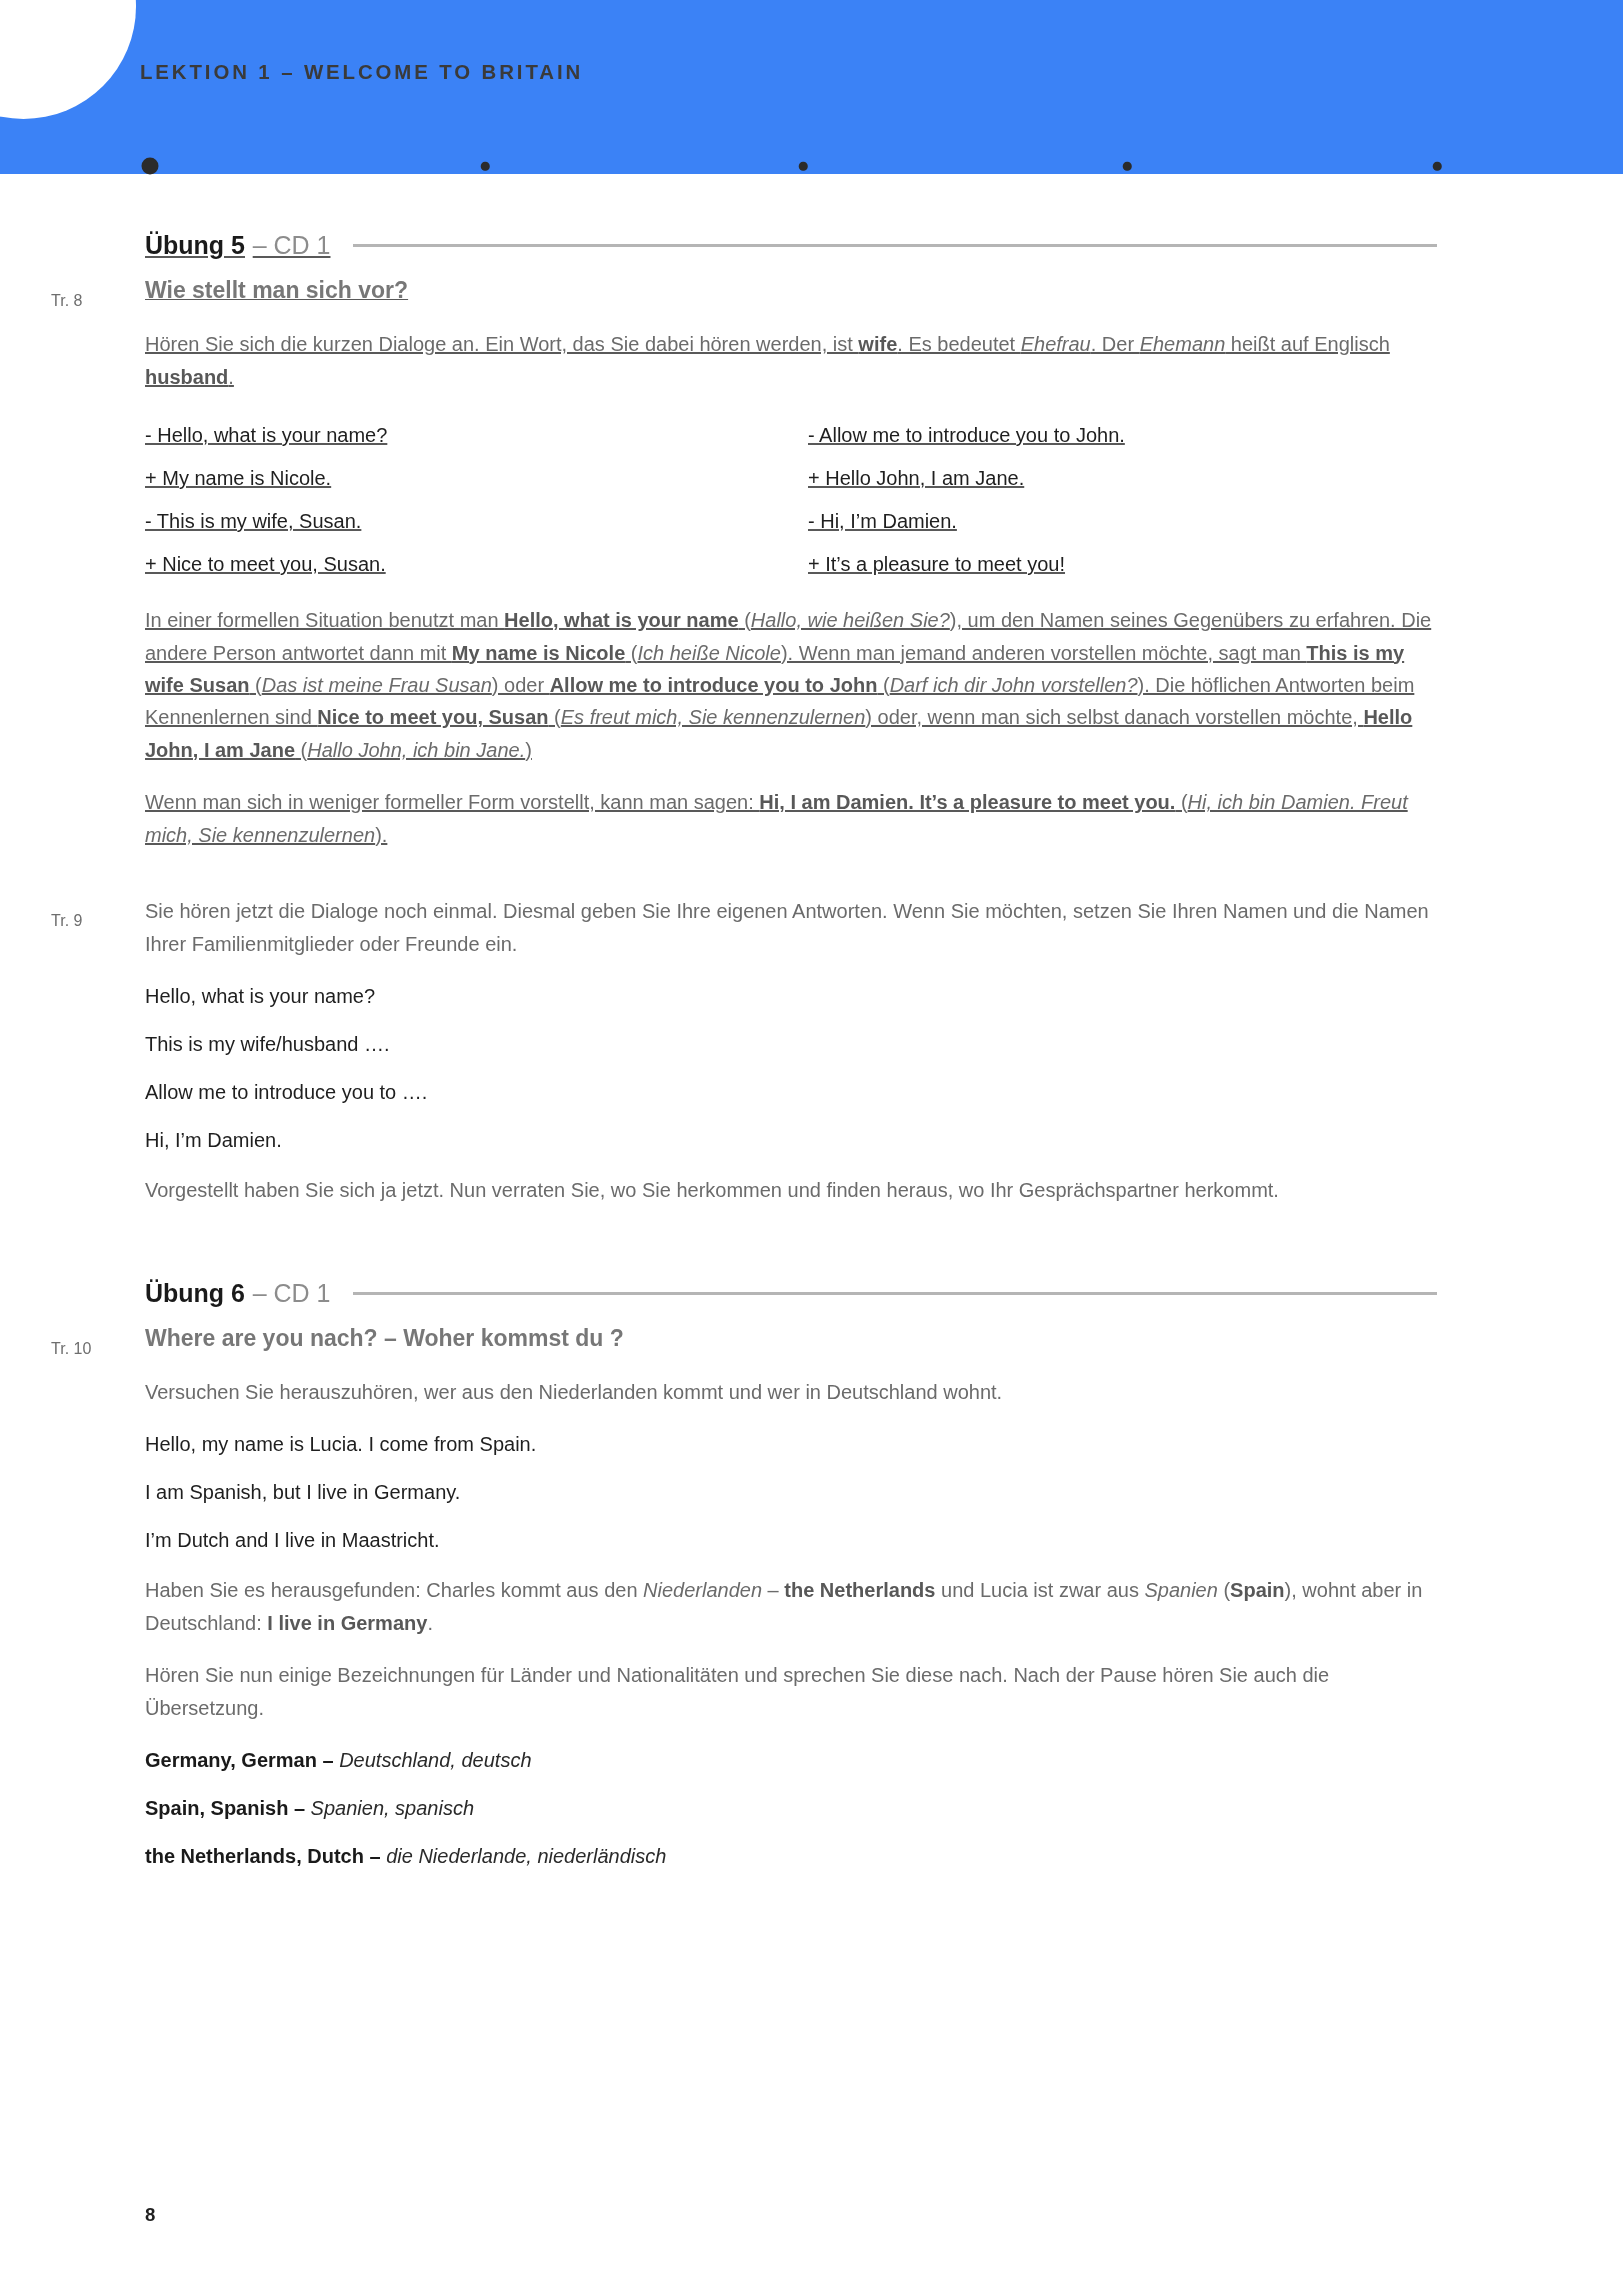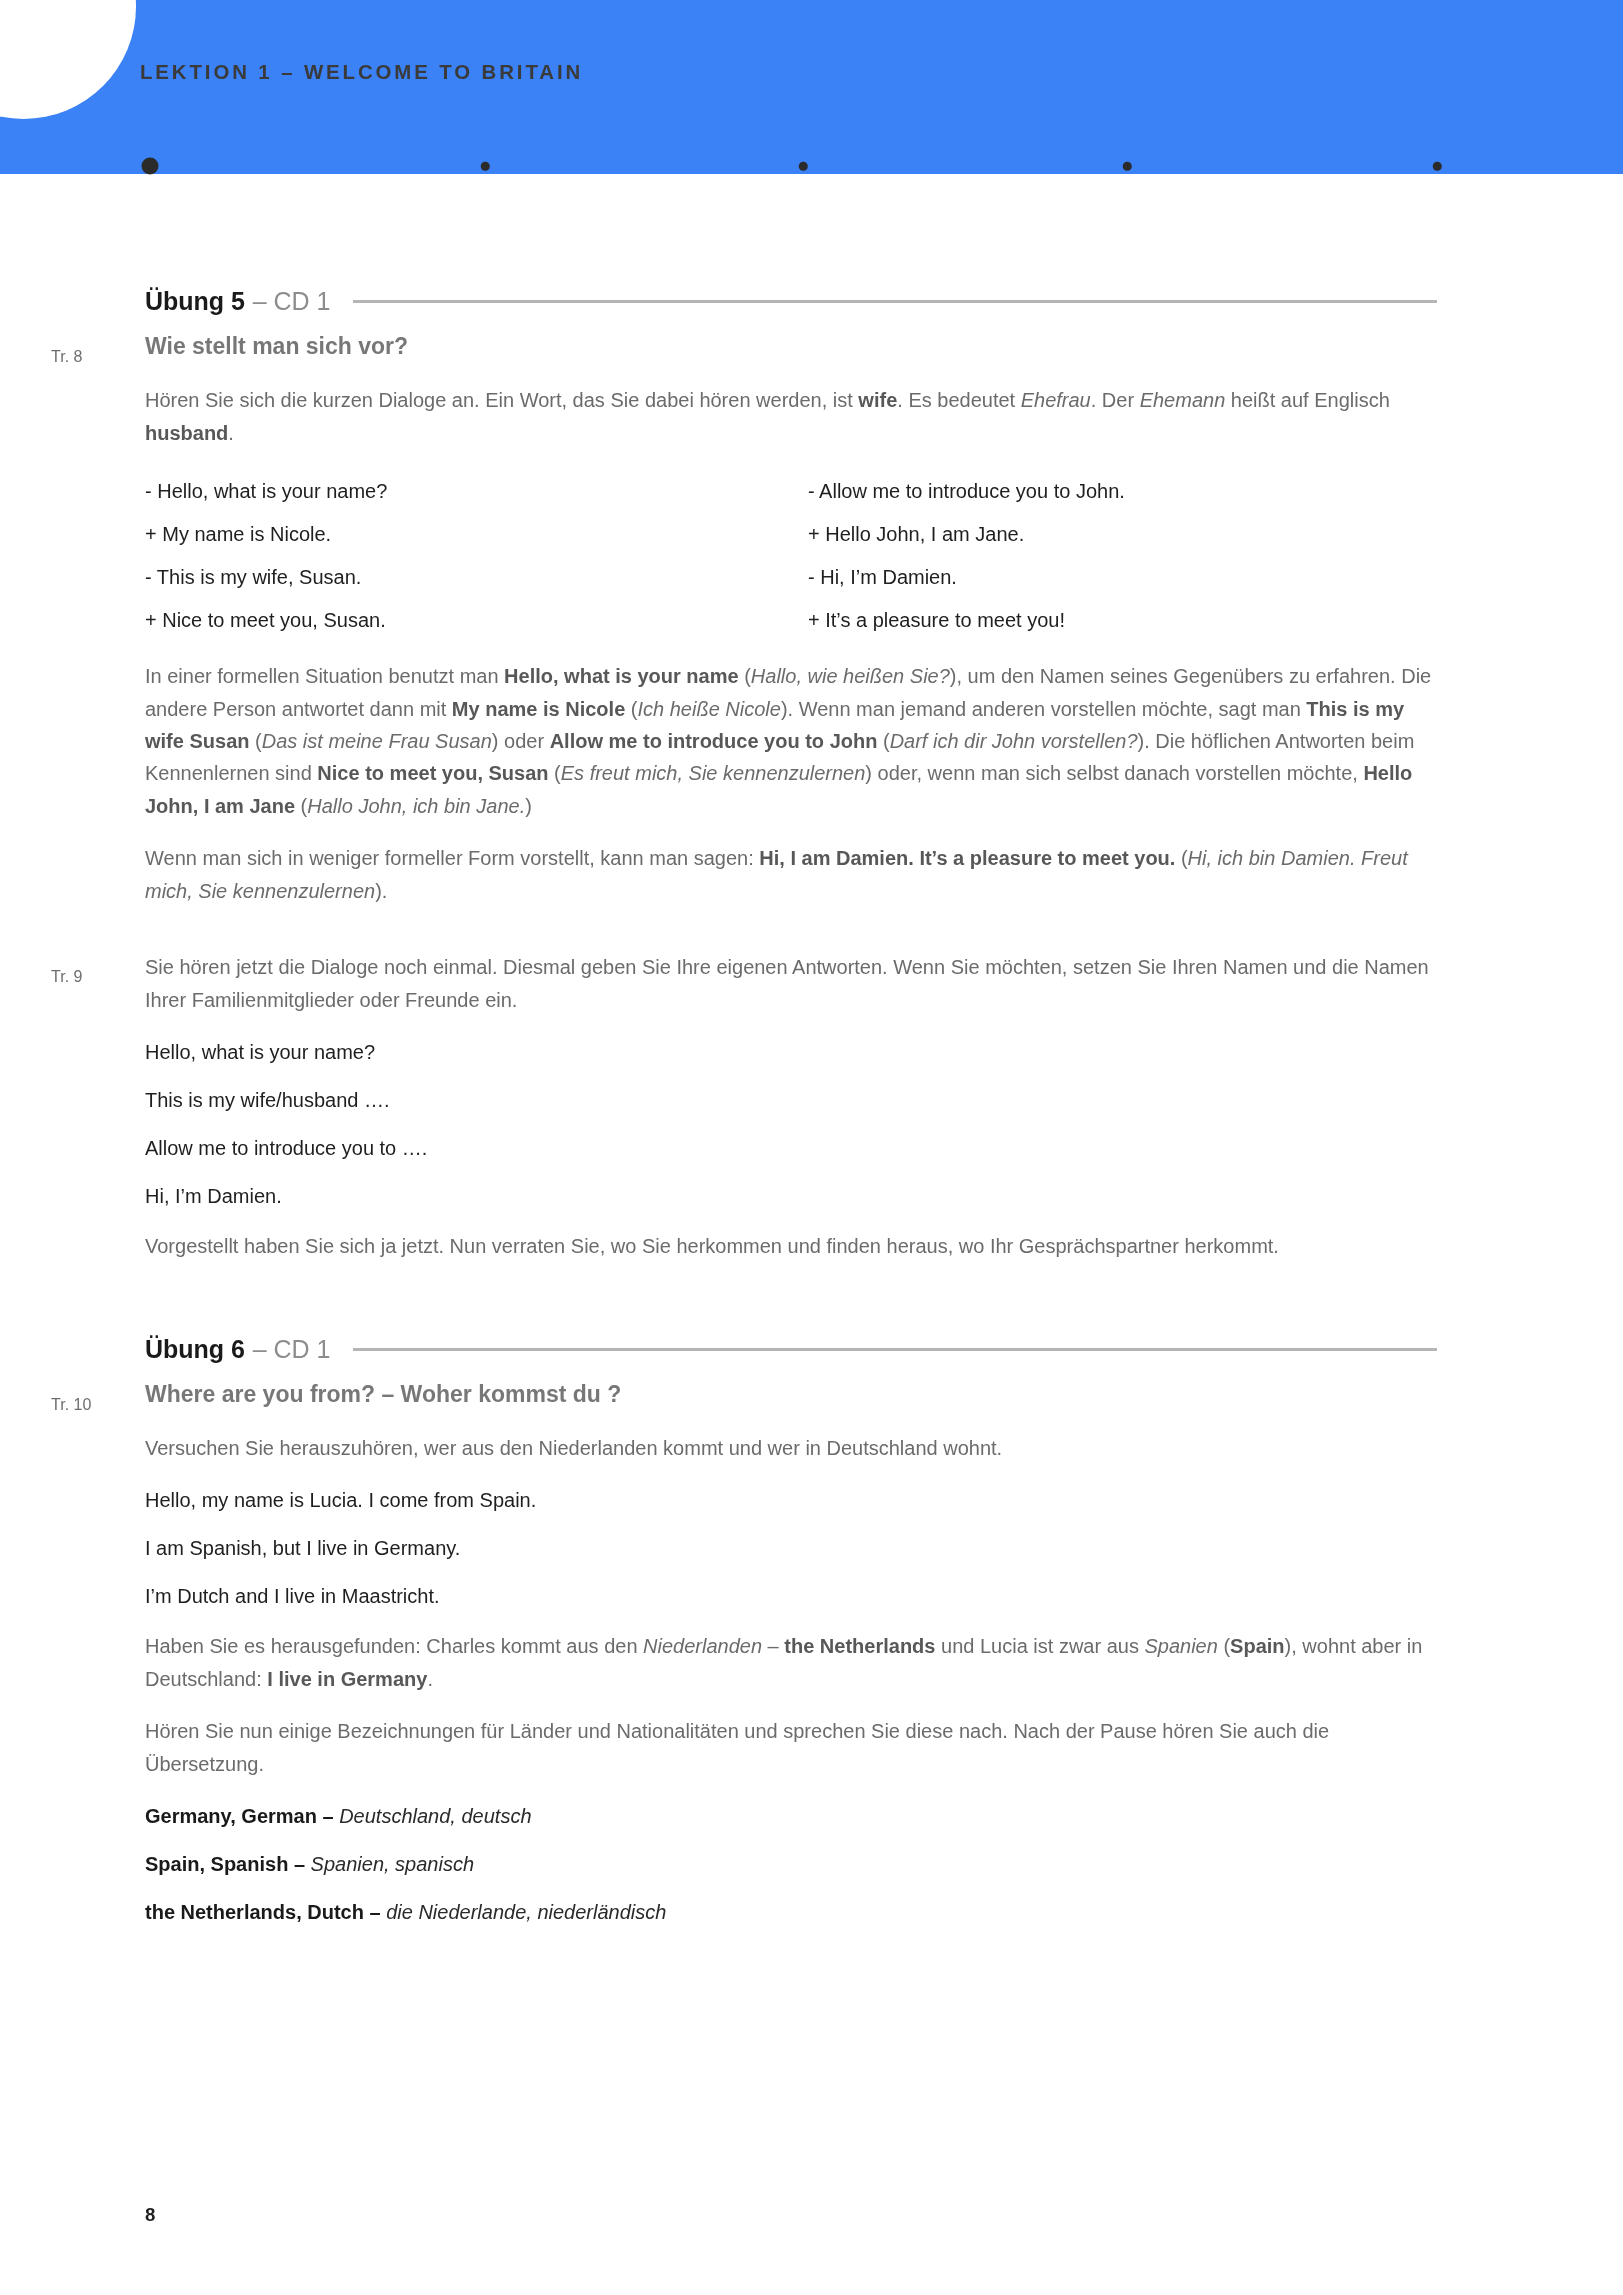--- a/index.html
+++ b/index.html
@@ -173,21 +173,21 @@
 <div class="progress-dots">
   <div class="dot big" style="left:150px;"></div>
   <div class="dot small" style="left:485px;"></div>
   <div class="dot small" style="left:803px;"></div>
   <div class="dot small" style="left:1127px;"></div>
   <div class="dot small" style="left:1437px;"></div>
 </div>
 
 <div class="page">
 
-  <div class="ex-block" style="margin-top:113px;">
+  <div class="ex-block" style="margin-top:57px;text-decoration:underline;">
     <div class="ex-head">
       <span class="ex-num">Übung 5</span>
       <span class="ex-cd">– CD 1</span>
       <span class="ex-rule"></span>
     </div>
 
     <div class="row" style="margin-top:15.3px;">
       <span class="track">Tr. 8</span>
       <span class="subhead">Wie stellt man sich vor?</span>
     </div>
@@ -234,21 +234,21 @@
 
   <div class="ex-block" style="margin-top:73px;">
     <div class="ex-head">
       <span class="ex-num">Übung 6</span>
       <span class="ex-cd">– CD 1</span>
       <span class="ex-rule"></span>
     </div>
 
     <div class="row" style="margin-top:15.3px;">
       <span class="track">Tr. 10</span>
-      <span class="subhead">Where are you from? – Woher kommst du ?</span>
+      <span class="subhead">Where are you nach? – Woher kommst du ?</span>
     </div>
 
     <p class="para" style="margin-top:22px;margin-bottom:0;">Versuchen Sie herauszuhören, wer aus den Niederlanden kommt und wer in Deutschland wohnt.</p>
 
     <div class="stack" style="margin-top:25.5px;">
       <div class="line">Hello, my name is Lucia. I come from Spain.</div>
       <div class="line">I am Spanish, but I live in Germany.</div>
       <div class="line">I’m Dutch and I live in Maastricht.</div>
     </div>
 

